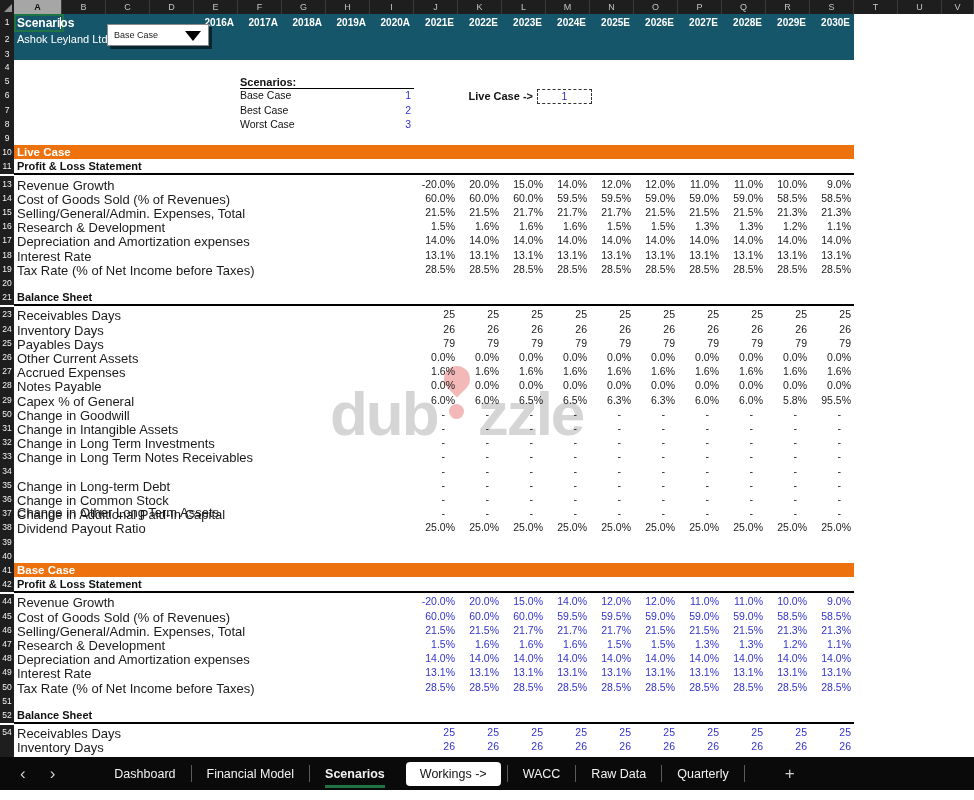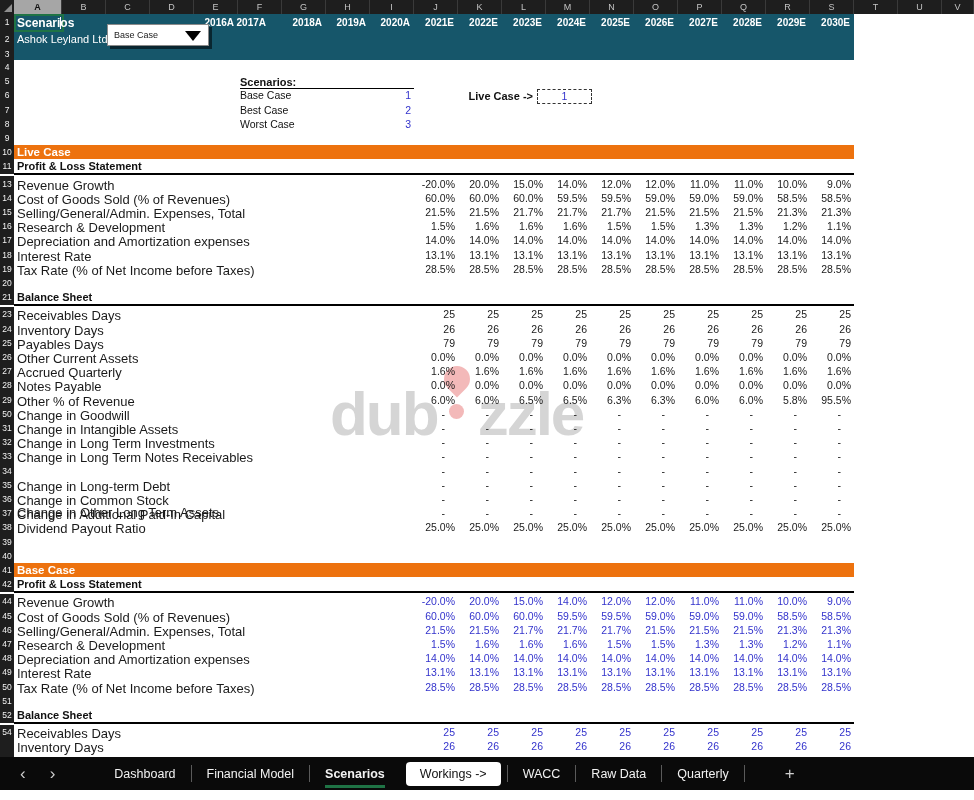--- a/index.html
+++ b/index.html
@@ -312,21 +312,21 @@
         <div class="cell-val" style="left: 414px; top: 351px; width: 44px; height: 13px; color: rgb(26, 26, 26);">0.0%</div>
         <div class="cell-val" style="left: 458px; top: 351px; width: 44px; height: 13px; color: rgb(26, 26, 26);">0.0%</div>
         <div class="cell-val" style="left: 502px; top: 351px; width: 44px; height: 13px; color: rgb(26, 26, 26);">0.0%</div>
         <div class="cell-val" style="left: 546px; top: 351px; width: 44px; height: 13px; color: rgb(26, 26, 26);">0.0%</div>
         <div class="cell-val" style="left: 590px; top: 351px; width: 44px; height: 13px; color: rgb(26, 26, 26);">0.0%</div>
         <div class="cell-val" style="left: 634px; top: 351px; width: 44px; height: 13px; color: rgb(26, 26, 26);">0.0%</div>
         <div class="cell-val" style="left: 678px; top: 351px; width: 44px; height: 13px; color: rgb(26, 26, 26);">0.0%</div>
         <div class="cell-val" style="left: 722px; top: 351px; width: 44px; height: 13px; color: rgb(26, 26, 26);">0.0%</div>
         <div class="cell-val" style="left: 766px; top: 351px; width: 44px; height: 13px; color: rgb(26, 26, 26);">0.0%</div>
         <div class="cell-val" style="left: 810px; top: 351px; width: 44px; height: 13px; color: rgb(26, 26, 26);">0.0%</div>
-        <div class="row-label" style="top: 365.2px;">Accrued Quarterly</div>
+        <div class="row-label" style="top: 365.2px;">Accrued Expenses</div>
         <div class="cell-val" style="left: 414px; top: 365.2px; width: 44px; height: 13px; color: rgb(26, 26, 26);">1.6%</div>
         <div class="cell-val" style="left: 458px; top: 365.2px; width: 44px; height: 13px; color: rgb(26, 26, 26);">1.6%</div>
         <div class="cell-val" style="left: 502px; top: 365.2px; width: 44px; height: 13px; color: rgb(26, 26, 26);">1.6%</div>
         <div class="cell-val" style="left: 546px; top: 365.2px; width: 44px; height: 13px; color: rgb(26, 26, 26);">1.6%</div>
         <div class="cell-val" style="left: 590px; top: 365.2px; width: 44px; height: 13px; color: rgb(26, 26, 26);">1.6%</div>
         <div class="cell-val" style="left: 634px; top: 365.2px; width: 44px; height: 13px; color: rgb(26, 26, 26);">1.6%</div>
         <div class="cell-val" style="left: 678px; top: 365.2px; width: 44px; height: 13px; color: rgb(26, 26, 26);">1.6%</div>
         <div class="cell-val" style="left: 722px; top: 365.2px; width: 44px; height: 13px; color: rgb(26, 26, 26);">1.6%</div>
         <div class="cell-val" style="left: 766px; top: 365.2px; width: 44px; height: 13px; color: rgb(26, 26, 26);">1.6%</div>
         <div class="cell-val" style="left: 810px; top: 365.2px; width: 44px; height: 13px; color: rgb(26, 26, 26);">1.6%</div>
@@ -334,21 +334,21 @@
         <div class="cell-val" style="left: 414px; top: 379.4px; width: 44px; height: 13px; color: rgb(26, 26, 26);">0.0%</div>
         <div class="cell-val" style="left: 458px; top: 379.4px; width: 44px; height: 13px; color: rgb(26, 26, 26);">0.0%</div>
         <div class="cell-val" style="left: 502px; top: 379.4px; width: 44px; height: 13px; color: rgb(26, 26, 26);">0.0%</div>
         <div class="cell-val" style="left: 546px; top: 379.4px; width: 44px; height: 13px; color: rgb(26, 26, 26);">0.0%</div>
         <div class="cell-val" style="left: 590px; top: 379.4px; width: 44px; height: 13px; color: rgb(26, 26, 26);">0.0%</div>
         <div class="cell-val" style="left: 634px; top: 379.4px; width: 44px; height: 13px; color: rgb(26, 26, 26);">0.0%</div>
         <div class="cell-val" style="left: 678px; top: 379.4px; width: 44px; height: 13px; color: rgb(26, 26, 26);">0.0%</div>
         <div class="cell-val" style="left: 722px; top: 379.4px; width: 44px; height: 13px; color: rgb(26, 26, 26);">0.0%</div>
         <div class="cell-val" style="left: 766px; top: 379.4px; width: 44px; height: 13px; color: rgb(26, 26, 26);">0.0%</div>
         <div class="cell-val" style="left: 810px; top: 379.4px; width: 44px; height: 13px; color: rgb(26, 26, 26);">0.0%</div>
-        <div class="row-label" style="top: 393.6px;">Other % of Revenue</div>
+        <div class="row-label" style="top: 393.6px;">Capex % of General</div>
         <div class="cell-val" style="left: 414px; top: 393.6px; width: 44px; height: 13px; color: rgb(26, 26, 26);">6.0%</div>
         <div class="cell-val" style="left: 458px; top: 393.6px; width: 44px; height: 13px; color: rgb(26, 26, 26);">6.0%</div>
         <div class="cell-val" style="left: 502px; top: 393.6px; width: 44px; height: 13px; color: rgb(26, 26, 26);">6.5%</div>
         <div class="cell-val" style="left: 546px; top: 393.6px; width: 44px; height: 13px; color: rgb(26, 26, 26);">6.5%</div>
         <div class="cell-val" style="left: 590px; top: 393.6px; width: 44px; height: 13px; color: rgb(26, 26, 26);">6.3%</div>
         <div class="cell-val" style="left: 634px; top: 393.6px; width: 44px; height: 13px; color: rgb(26, 26, 26);">6.3%</div>
         <div class="cell-val" style="left: 678px; top: 393.6px; width: 44px; height: 13px; color: rgb(26, 26, 26);">6.0%</div>
         <div class="cell-val" style="left: 722px; top: 393.6px; width: 44px; height: 13px; color: rgb(26, 26, 26);">6.0%</div>
         <div class="cell-val" style="left: 766px; top: 393.6px; width: 44px; height: 13px; color: rgb(26, 26, 26);">5.8%</div>
         <div class="cell-val" style="left: 810px; top: 393.6px; width: 44px; height: 13px; color: rgb(26, 26, 26);">95.5%</div>
@@ -559,21 +559,21 @@
 
     <div id="watermark">
       <span id="wm-left">dub</span>
       <span id="wm-flame-wrap">
         <span class="wm-flame"></span>
           <span class="wm-dot"></span>
       </span>
       <span id="wm-right">zzle</span>
     </div>
   <div class="yearhdr" style="left: 194px; top: 14px; width: 44px; height: 17px;">2016A</div>
-      <div class="yearhdr" style="left: 226px; top: 14px; width: 44px; height: 17px;">2017A</div>
+      <div class="yearhdr" style="left: 238px; top: 14px; width: 44px; height: 17px;">2017A</div>
       <div class="yearhdr" style="left: 282px; top: 14px; width: 44px; height: 17px;">2018A</div>
       <div class="yearhdr" style="left: 326px; top: 14px; width: 44px; height: 17px;">2019A</div>
       <div class="yearhdr" style="left: 370px; top: 14px; width: 44px; height: 17px;">2020A</div>
       <div class="yearhdr" style="left: 414px; top: 14px; width: 44px; height: 17px;">2021E</div>
       <div class="yearhdr" style="left: 458px; top: 14px; width: 44px; height: 17px;">2022E</div>
       <div class="yearhdr" style="left: 502px; top: 14px; width: 44px; height: 17px;">2023E</div>
       <div class="yearhdr" style="left: 546px; top: 14px; width: 44px; height: 17px;">2024E</div>
       <div class="yearhdr" style="left: 590px; top: 14px; width: 44px; height: 17px;">2025E</div>
       <div class="yearhdr" style="left: 634px; top: 14px; width: 44px; height: 17px;">2026E</div>
       <div class="yearhdr" style="left: 678px; top: 14px; width: 44px; height: 17px;">2027E</div>

